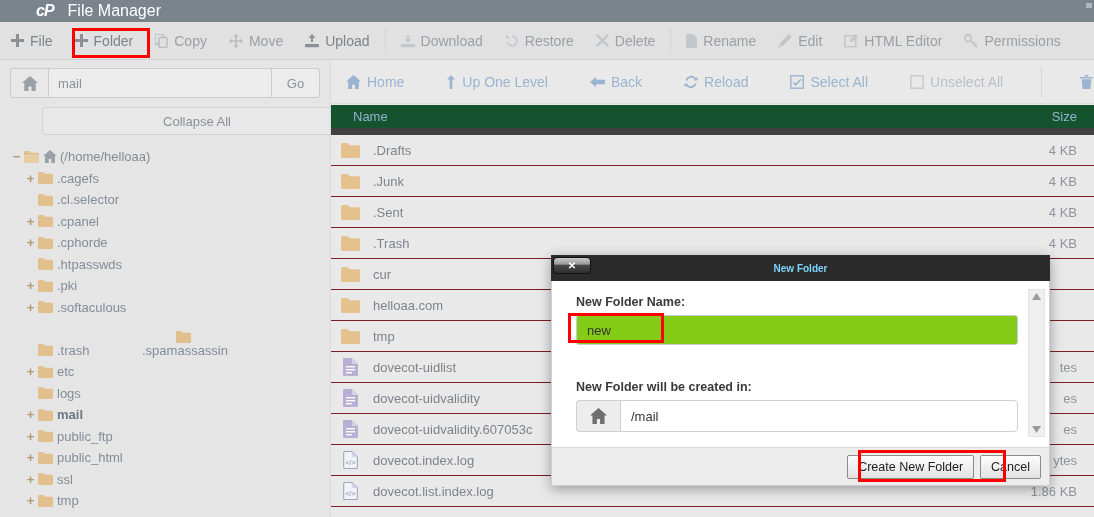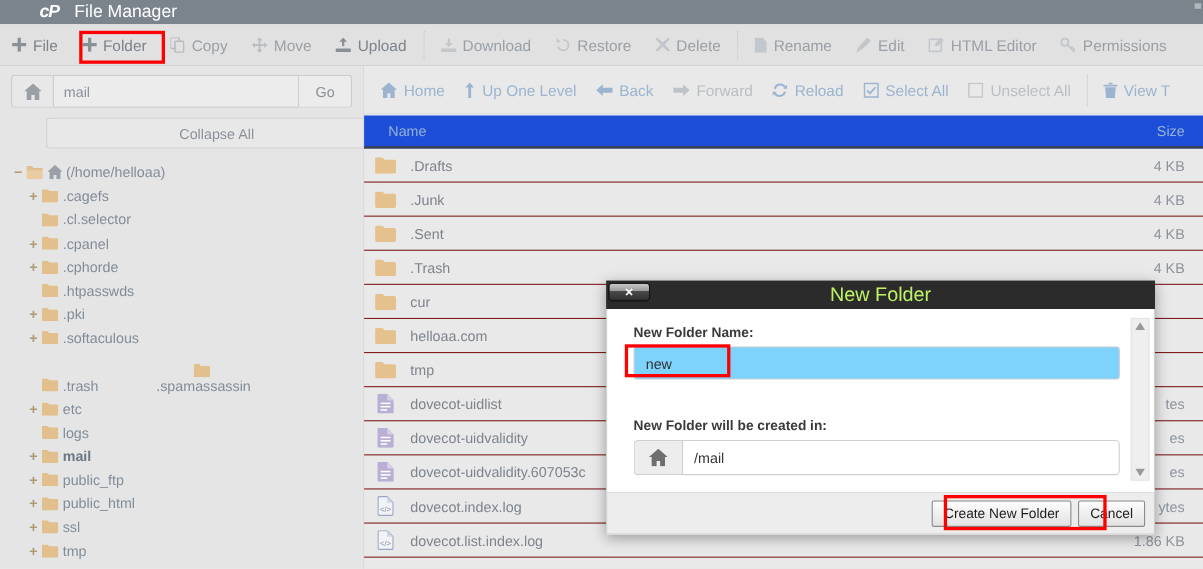--- a/index.html
+++ b/index.html
@@ -127,20 +127,21 @@
     background: #e9e9e9;
     border-left: 1px solid #dadada;
   }
   #file-toolbar {
     position: absolute; left: 0; top: 0;
     width: 764px; height: 44px;
     background: #e9e9e9;
     border-bottom: 1px solid #dcdcdc;
     display: flex; align-items: center;
     padding-left: 6px;
+    gap: 24px;
   }
   .ft-btn {
     display: inline-flex; align-items: center;
     height: 30px; padding: 0 9px;
     font-size: 14px; color: #9bb4cf;
     white-space: nowrap;
   }
   .ft-btn.disabled { color: #b9bfc4; }
   .ft-btn .gi { margin-right: 6px; display: inline-flex; align-items: center; }
   .ft-sep {
@@ -150,22 +151,22 @@
 
   
   #file-table { position: absolute; left: 0; top: 45px; width: 764px; height: 412px; }
   .row {
     display: flex; align-items: center;
     height: 31px;
     border-bottom: 1px solid #7f1d1d;
     font-size: 13px;
   }
   .row.header {
-    background: #1d4ed8; height: 30px;
-    border-bottom: 2px solid #404040;
+    background: #14532d; height: 30px;
+    border-bottom: 7px solid #404040;
   }
   .col-icon { width: 38px; flex: 0 0 38px; display: flex; justify-content: center; }
   .col-name { flex: 1 1 auto; padding-left: 4px; color: #7d848c; overflow: hidden; white-space: nowrap; }
   .col-size { width: 110px; flex: 0 0 110px; text-align: right; padding-right: 18px; color: #8d949c; }
   .row.header .col-name,
   .row.header .col-size { color: #93b2d3; }
   .row.header .col-name { padding-left: 22px; }
 
   
   #modal {
@@ -175,21 +176,21 @@
     box-shadow: 0 3px 12px rgba(0,0,0,.35);
     z-index: 50;
   }
   #modal-titlebar {
     position: relative;
     height: 26px;
     background: #2b2b2b;
     display: flex; align-items: center; justify-content: center;
   }
   #modal-title {
-    color: #bef264; font-size: 18px; font-weight: normal;
+    color: #7dd3fc; font-size: 10px; font-weight: bold;
   }
   #modal-close {
     position: absolute; left: 2px; top: 2px;
     width: 38px; height: 17px;
     border-radius: 4px;
     border: 1px solid #111;
     background: linear-gradient(#c8c8c8 0%, #9a9a9a 42%, #4a4a4a 46%, #2f2f2f 100%);
     color: #fff; font-size: 10px; font-weight: bold;
     display: flex; align-items: center; justify-content: center;
   }
@@ -200,21 +201,21 @@
     padding: 14px 20px 0 24px;
     border-left: 1px solid #cfcfcf;
     border-right: 1px solid #cfcfcf;
   }
   .field-label {
     font-size: 12.5px; font-weight: bold; color: #3a3a3a;
     margin-bottom: 6px;
   }
   #folder-name-input {
     width: 442px; height: 30px;
-    background: #7dd3fc;
+    background: #84cc16;
     border: 1px solid #c6cbd4;
     border-radius: 3px;
     padding: 0 10px;
     font-size: 13px; color: #333;
     font-family: "Liberation Sans", sans-serif;
     outline: none;
   }
   .field-label.second { margin-top: 35px; }
   #dest-row { display: flex; width: 442px; height: 32px; }
   #dest-home {
@@ -585,28 +586,20 @@
       <span>Up One Level</span>
     </div>
     <div class="ft-btn">
       <span class="gi">
         <svg width="15" height="12" viewBox="0 0 15 12">
             <path d="M0 6l6-5.3v3h9v4.6H6v3z" fill="#9bb4cf"></path>
           </svg>
       </span>
       <span>Back</span>
     </div>
-    <div class="ft-btn disabled">
-      <span class="gi">
-        <svg width="15" height="12" viewBox="0 0 15 12">
-            <path d="M15 6L9 11.3v-3H0V3.7h9v-3z" fill="#bdc3c8"></path>
-          </svg>
-      </span>
-      <span>Forward</span>
-    </div>
     <div class="ft-btn">
       <span class="gi">
         <svg width="14" height="14" viewBox="0 0 14 14">
             <path d="M11.6 4.3A5 5 0 0 0 2.4 5.6" fill="none" stroke="#9bb4cf" stroke-width="1.8"></path>
             <path d="M2.4 9.7A5 5 0 0 0 11.6 8.4" fill="none" stroke="#9bb4cf" stroke-width="1.8"></path>
             <path d="M13.6 2v3.6h-3.6zM.4 12V8.4H4z" fill="#9bb4cf"></path>
           </svg>
       </span>
       <span>Reload</span>
     </div>

